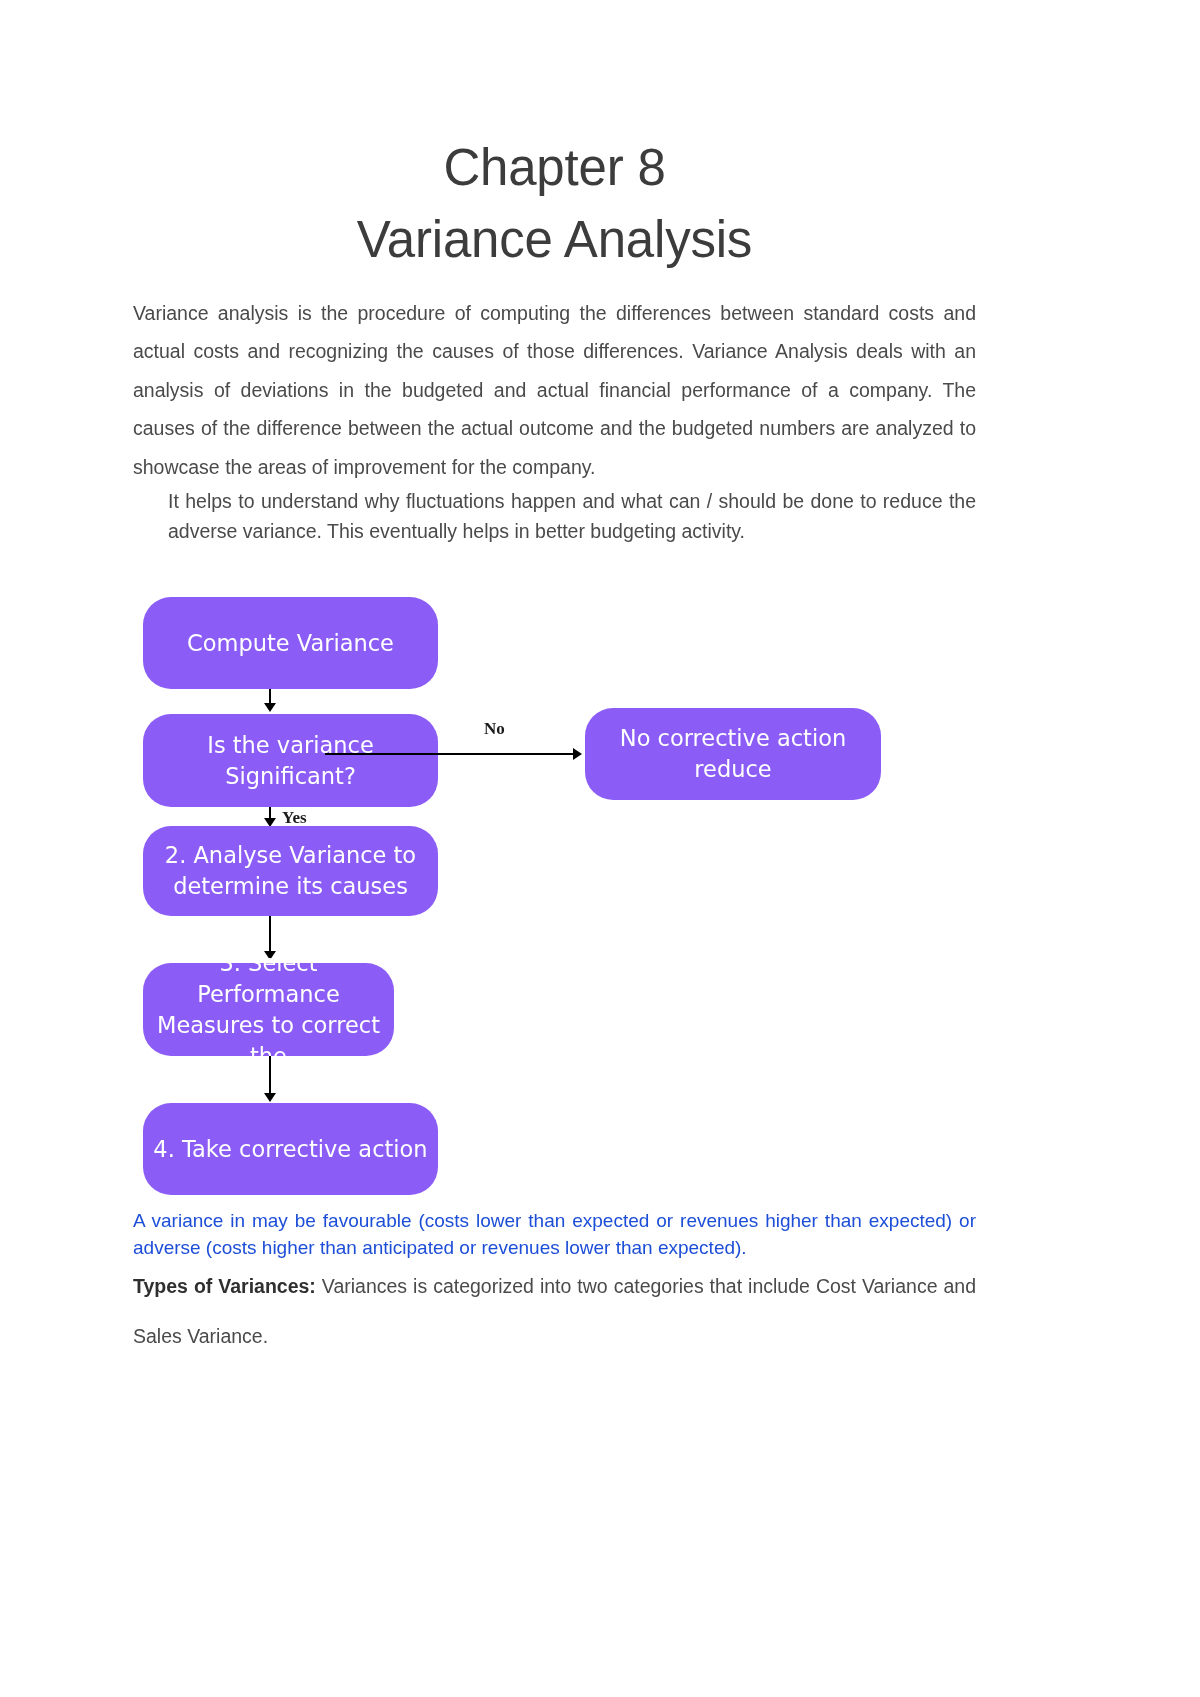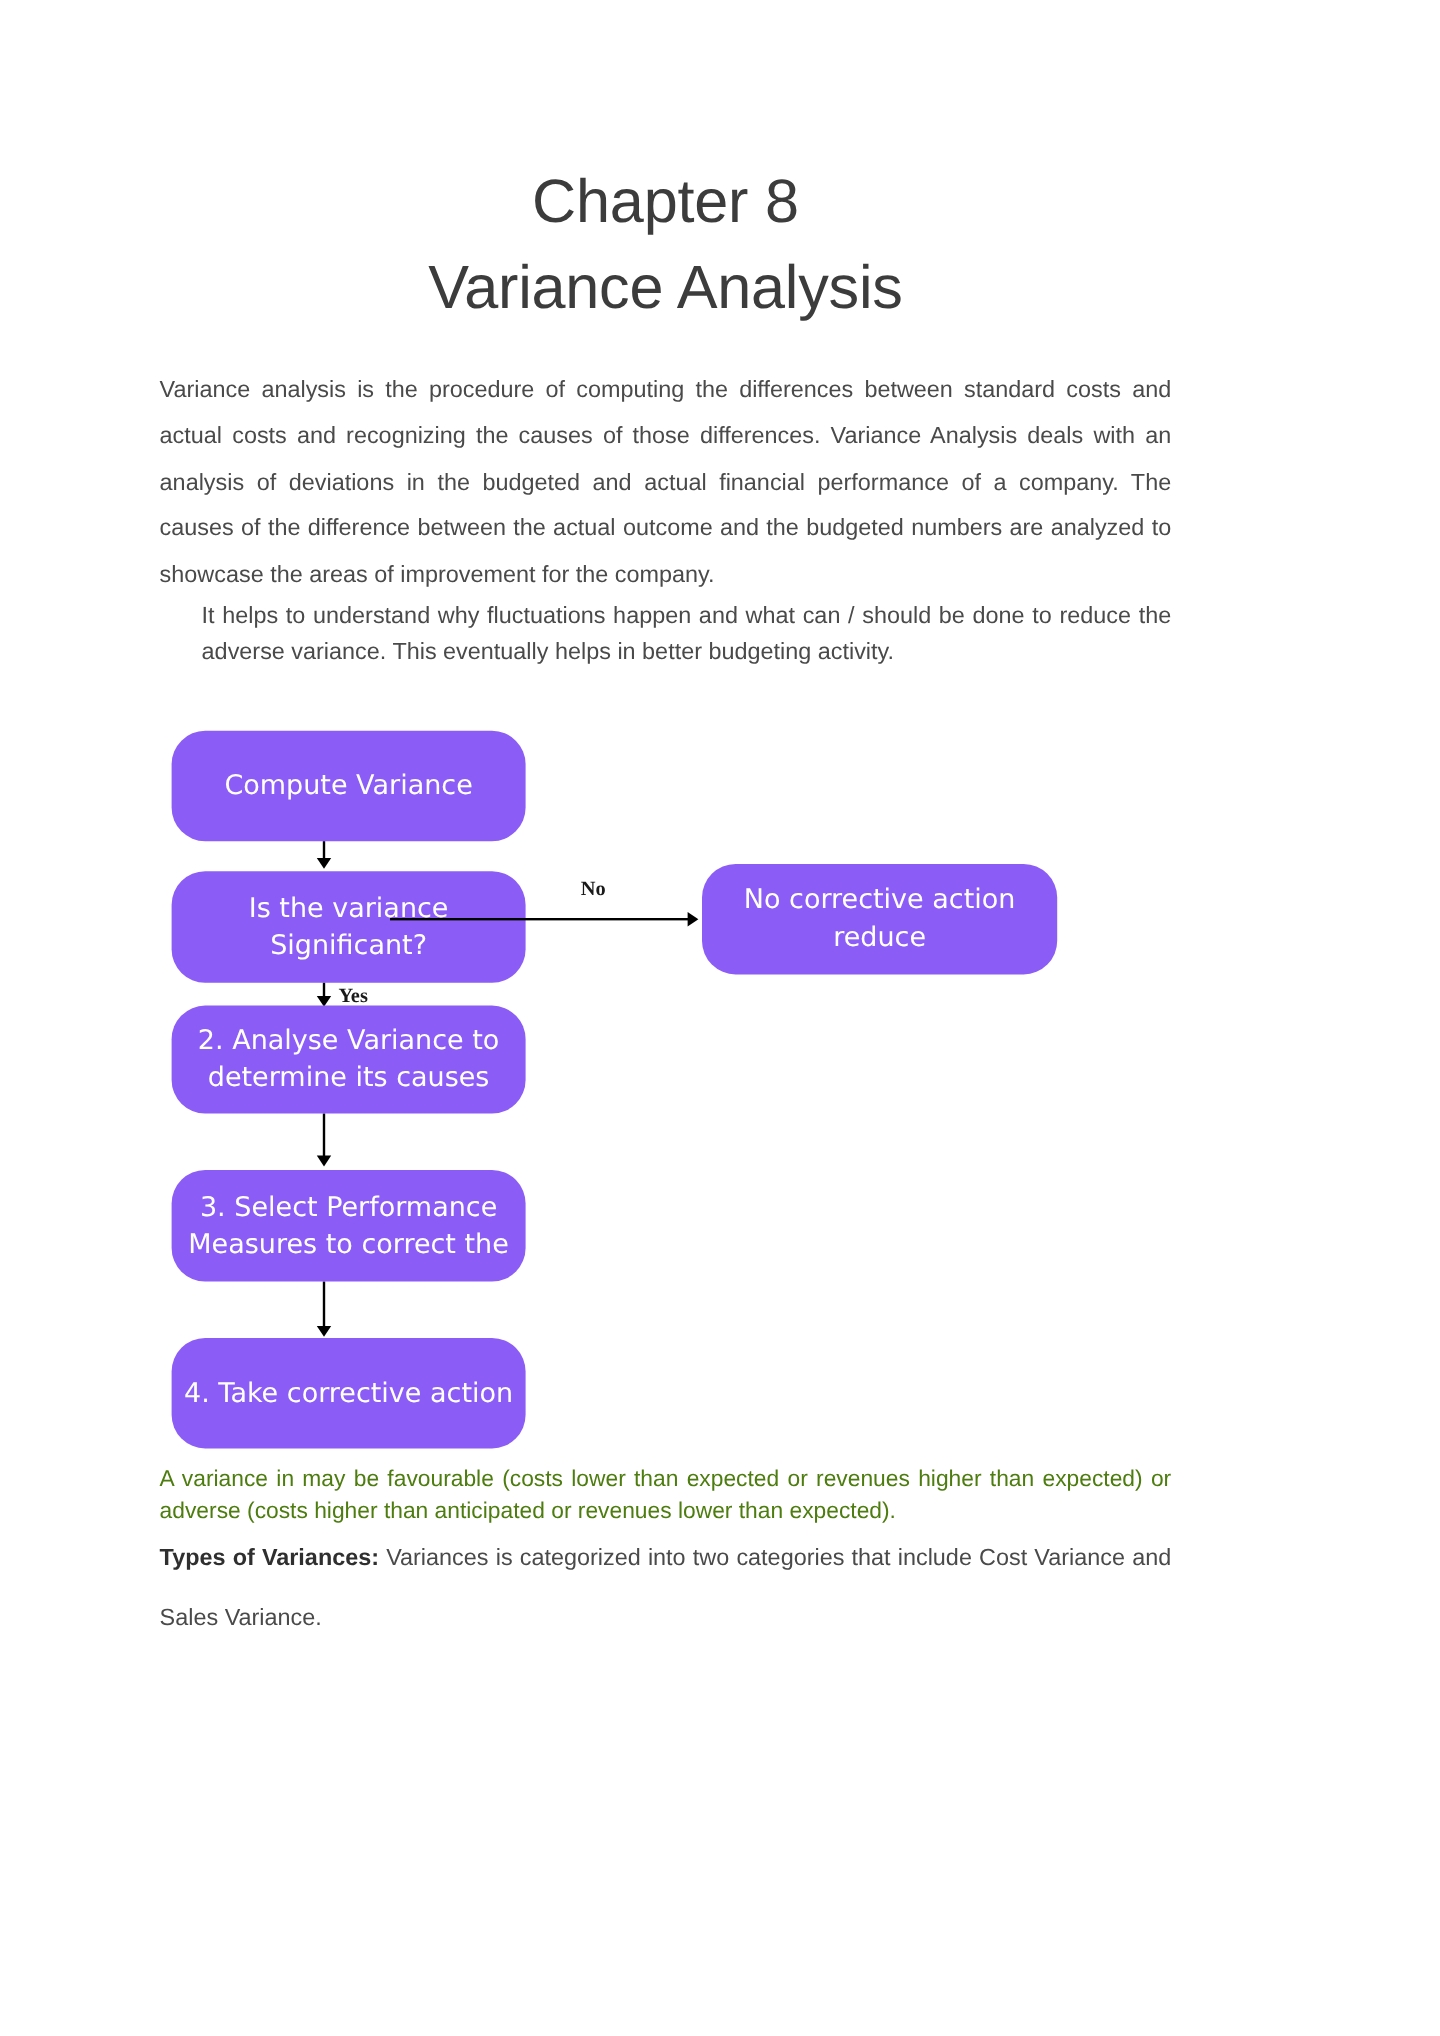--- a/index.html
+++ b/index.html
@@ -46,30 +46,30 @@
   .doc-title .line2 { display: block; }
 
   
   .para {
     font-size: 19.5px;
     line-height: 38.5px;
     color: #4a4a4a;
     text-align: justify;
     margin: 0;
   }
-  .para-intro { margin-top: 29px; }
+  .para-intro { margin-top: 17px; }
   .para-tight {
     line-height: 30px;
     text-align: justify;
     margin-left: 35px;
   }
   .para-bottom {
     font-size: 19px;
     line-height: 27px;
-    color: #4d7c0f;
+    color: #1d4ed8;
     text-align: justify;
     margin: 0;
   }
   .para-types {
     font-size: 19.5px;
     line-height: 50px;
     color: #4a4a4a;
     text-align: justify;
     margin: 0;
   }
@@ -95,21 +95,21 @@
     font-family: "DejaVu Sans", sans-serif;
     box-sizing: border-box;
     padding: 0 6px;
     border-radius: 28px;
   }
   .fbox span { display: block; }
 
   #box-compute   { left: 10px;  top: 5px;   width: 295px; height: 92px; }
   #box-decision  { left: 10px;  top: 122px; width: 295px; height: 93px; }
   #box-analyse   { left: 10px;  top: 234px; width: 295px; height: 90px; }
-  #box-select    { left: 10px;  top: 371px; width: 295px; height: 93px; }
+  #box-select    { left: 10px;  top: 371px; width: 251px; height: 93px; }
   #box-take      { left: 10px;  top: 511px; width: 295px; height: 92px; }
   #box-nocorr    { left: 452px; top: 116px; width: 296px; height: 92px;
                    font-size: 22.5px; }
 
   
   .arrow-v {
     position: absolute;
     width: 2px;
     background: #000000;
   }

